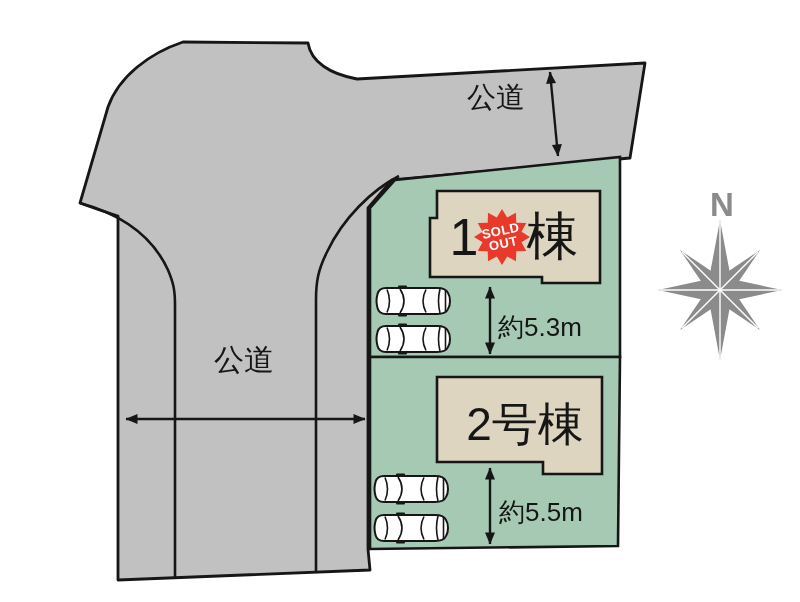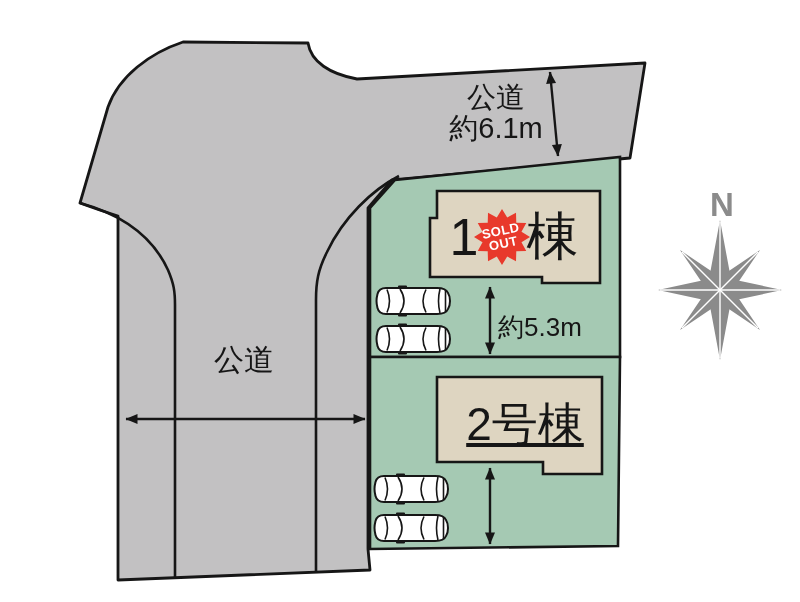--- a/index.html
+++ b/index.html
@@ -18,21 +18,21 @@
   .car-line { fill:none; stroke:var(--outline); stroke-width:1.6; }
   .rose-pt  { fill:var(--compass); }
   .rose-spine { stroke:#ffffff; stroke-width:1.4; }
 
   .lbl { position:absolute; color:var(--outline); }
   .lbl-road-top  { left:416px; top:82px;  width:160px; text-align:center; font-size:29px; line-height:31px; }
   .lbl-road-left { left:160px; top:340px; width:168px; text-align:center; font-size:30px; line-height:39px; }
   .lbl-depth-1   { left:498px; top:310px; font-size:26px; }
   .lbl-depth-2   { left:499px; top:495px; font-size:26px; }
   .lbl-b1 { left:423px; top:206px; width:182px; height:62px; display:flex; align-items:center; justify-content:center; font-size:52px; }
-  .lbl-b2 { left:435px; top:394px; width:180px; text-align:center; font-size:46px;text-decoration:underline; }
+  .lbl-b2 { left:435px; top:394px; width:180px; text-align:center; font-size:46px; }
   .lbl-north { left:702px; top:186px; width:40px; text-align:center; font-size:33px; font-weight:bold; color:var(--compass); }
   .line { display:block; }
 
   .badge { position:relative; width:56px; height:56px; flex:0 0 56px; margin:0 -4px;
            display:flex; align-items:center; justify-content:center; }
   .badge svg { position:absolute; left:0; top:0; }
   .badge-star { fill:var(--badge); }
   .badge-txt { position:relative; transform:rotate(-12deg); color:#fff; font-weight:bold;
                font-size:13px; line-height:12.5px; text-align:center; letter-spacing:.5px; }
   .compass { position:absolute; left:656px; top:218px; }
@@ -93,21 +93,20 @@
       <line x1="64" y1="72" x2="102" y2="34"></line>
         <line x1="64" y1="72" x2="102" y2="110"></line>
       <line x1="64" y1="72" x2="26" y2="110"></line>
         <line x1="64" y1="72" x2="26" y2="34"></line>
     </g>
   </svg>
   <div class="lbl lbl-north">N</div>
 
   <div class="lbl lbl-road-top">
     <span class="line">公道</span>
-    <span class="line">約6.1m</span>
   </div>
   <div class="lbl lbl-road-left">
     <span class="line">公道</span>
   </div>
 
   <div class="lbl lbl-b1">
     <span>1</span>
     <span class="badge">
       <svg width="56" height="56" viewBox="0 0 100 100">
         <polygon class="badge-star" points="50,0 59.3,15.2 75,6.7 75.5,24.5 93.3,25 84.8,40.7 100,50 84.8,59.3 93.3,75 75.5,75.5 75,93.3 59.3,84.8 50,100 40.7,84.8 25,93.3 24.5,75.5 6.7,75 15.2,59.3 0,50 15.2,40.7 6.7,25 24.5,24.5 25,6.7 40.7,15.2"></polygon>
@@ -116,14 +115,15 @@
         <span class="line">SOLD</span>
         <span class="line">OUT</span>
       </span>
     </span>
     <span>棟</span>
   </div>
 
   <div class="lbl lbl-b2">2号棟</div>
 
   <div class="lbl lbl-depth-1">約5.3m</div>
+  <div class="lbl lbl-depth-2">約5.5m</div>
 
 </div>
 
 </body></html>

